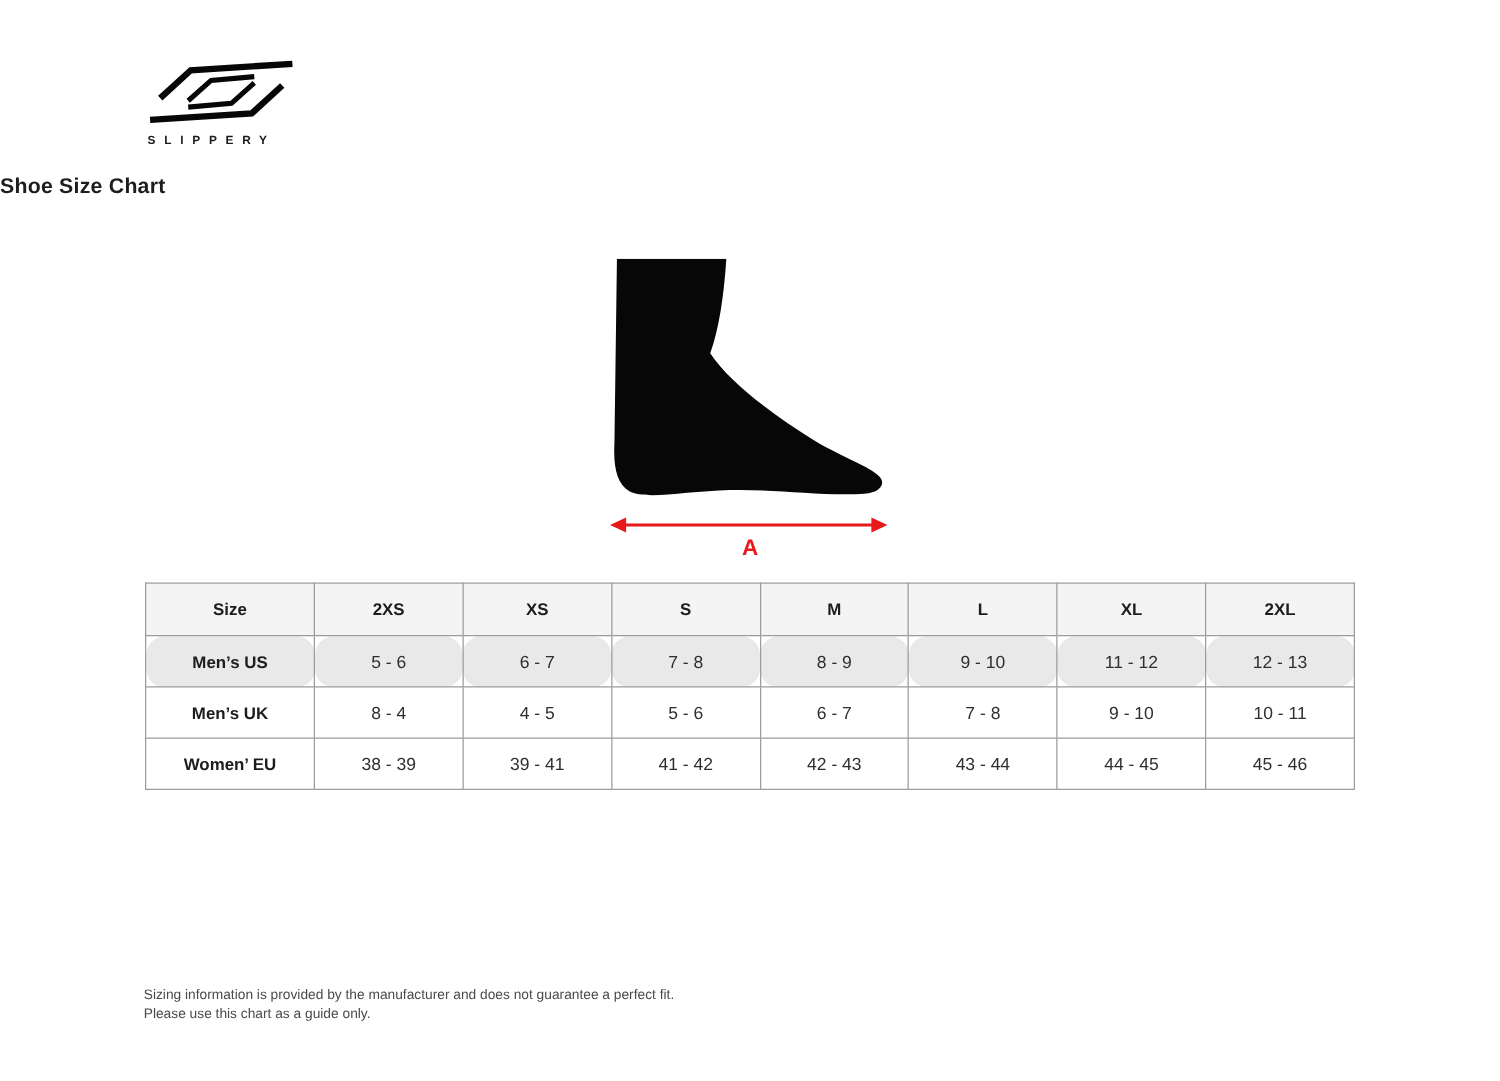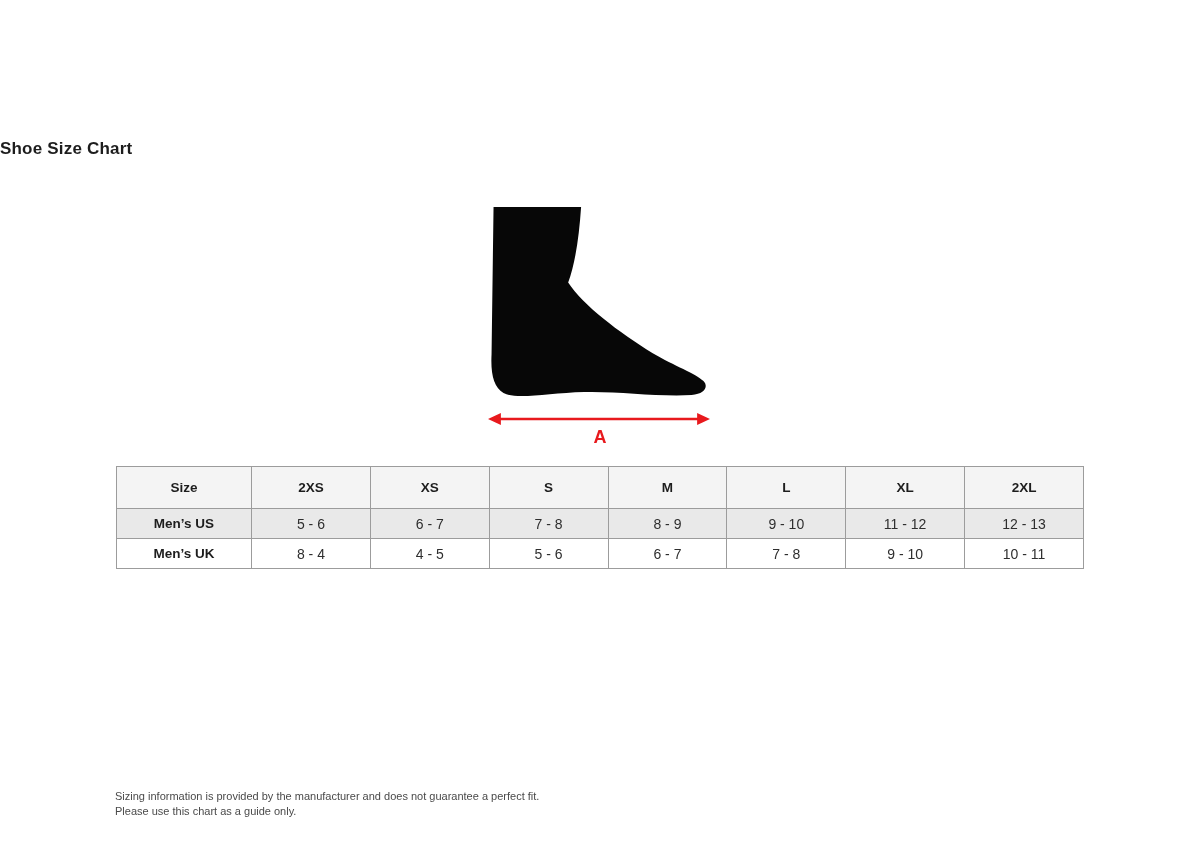--- a/index.html
+++ b/index.html
@@ -37,35 +37,44 @@
   .measure-label{margin-top:1px;font-size:18px;font-weight:700;
     color:var(--accent-red,#e8191d);}
 
   
   .size-table{position:absolute;left:116px;top:466px;width:968px;
     border-collapse:collapse;table-layout:fixed;}
   .size-table th,.size-table td{border:1px solid var(--table-border,#9c9c9c);
     text-align:center;vertical-align:middle;}
   .size-table th{height:42px;background:var(--header-bg,#f4f4f4);
     font-size:13.5px;font-weight:700;color:var(--text-dark,#1d1d1d);}
-  .size-table td{height:30px;font-size:14px;color:var(--text-body,#2e2e2e);
-    background:#ffffff;}
+  .size-table td{height:41px;font-size:14px;color:var(--text-body,#2e2e2e);
+    background:#ffffff;border-radius:15px;}
   .size-table td.row-label{font-weight:700;font-size:13.5px;color:var(--text-dark,#1d1d1d);}
   .size-table tr.alt td{background:var(--row-alt-bg,#e9e9e9);}
   .size-table col.label-col{width:135px;}
 
   
   .disclaimer{position:absolute;left:115px;top:789px;font-size:11px;
     color:var(--text-muted,#4a4a4a);line-height:15px;}
 </style>
 </head>
 <body>
 
 <div class="page">
 
+  <div class="logo">
+    <svg viewBox="0 0 120 52" width="122" height="53" aria-hidden="true">
+      <path class="logo-stroke" stroke-width="5" d="M116 3 L36 8 L12 30"></path>
+      <path class="logo-stroke" stroke-width="4" d="M86 13 L52 16 L34 32"></path>
+      <path class="logo-stroke" stroke-width="4" d="M34 37 L68 34 L86 18"></path>
+      <path class="logo-stroke" stroke-width="5" d="M4 47 L84 42 L108 20"></path>
+    </svg>
+    <div class="logo-word">SLIPPERY</div>
+  </div>
 
   <div class="page-title">Shoe Size Chart</div>
 
   <div class="sock-figure">
     <svg viewBox="0 0 220 197" width="222" height="196" aria-hidden="true">
       <path class="sock-path" d="M3 0 L91 0
         C89 30 85 57 78 76
         C93 99 129 126 163 147
         C185 160 206 167 214 175
         C219 180 216 188 202 189
@@ -119,20 +128,30 @@
         <tr>
           <td class="row-label">Men’s UK</td>
           <td>8 - 4</td>
           <td>4 - 5</td>
           <td>5 - 6</td>
           <td>6 - 7</td>
           <td>7 - 8</td>
           <td>9 - 10</td>
           <td>10 - 11</td>
         </tr>
+        <tr>
+          <td class="row-label">Women’ EU</td>
+          <td>38 - 39</td>
+          <td>39 - 41</td>
+          <td>41 - 42</td>
+          <td>42 - 43</td>
+          <td>43 - 44</td>
+          <td>44 - 45</td>
+          <td>45 - 46</td>
+        </tr>
       </tbody>
   </table>
 
   <div class="disclaimer">
     <div>Sizing information is provided by the manufacturer and does not guarantee a perfect fit.</div>
     <div>Please use this chart as a guide only.</div>
   </div>
 
 </div>
 

